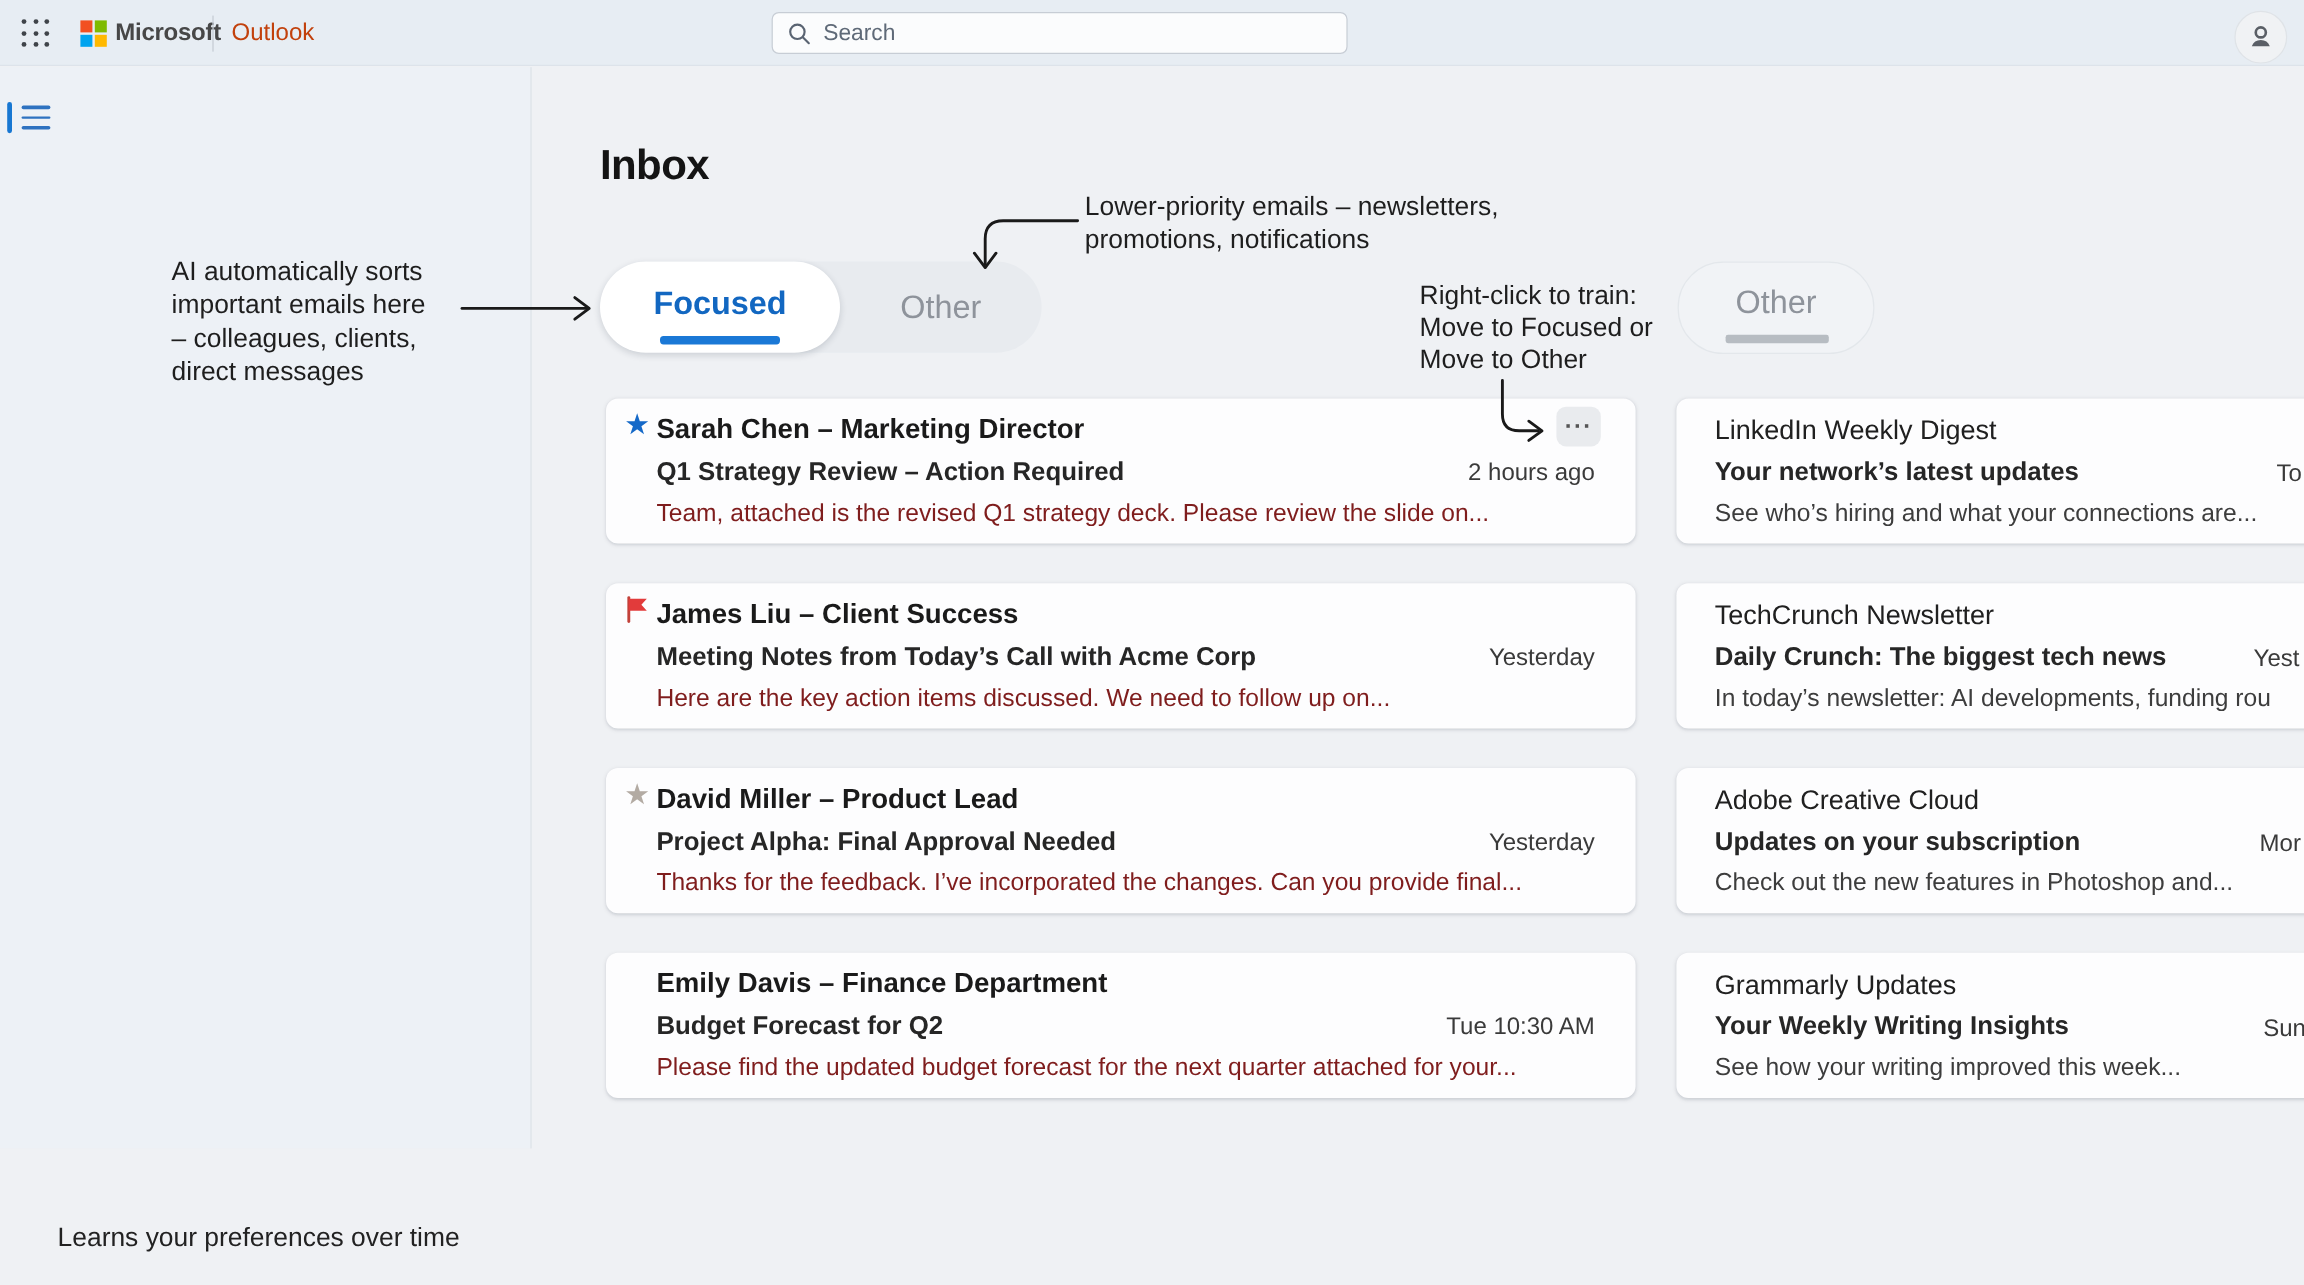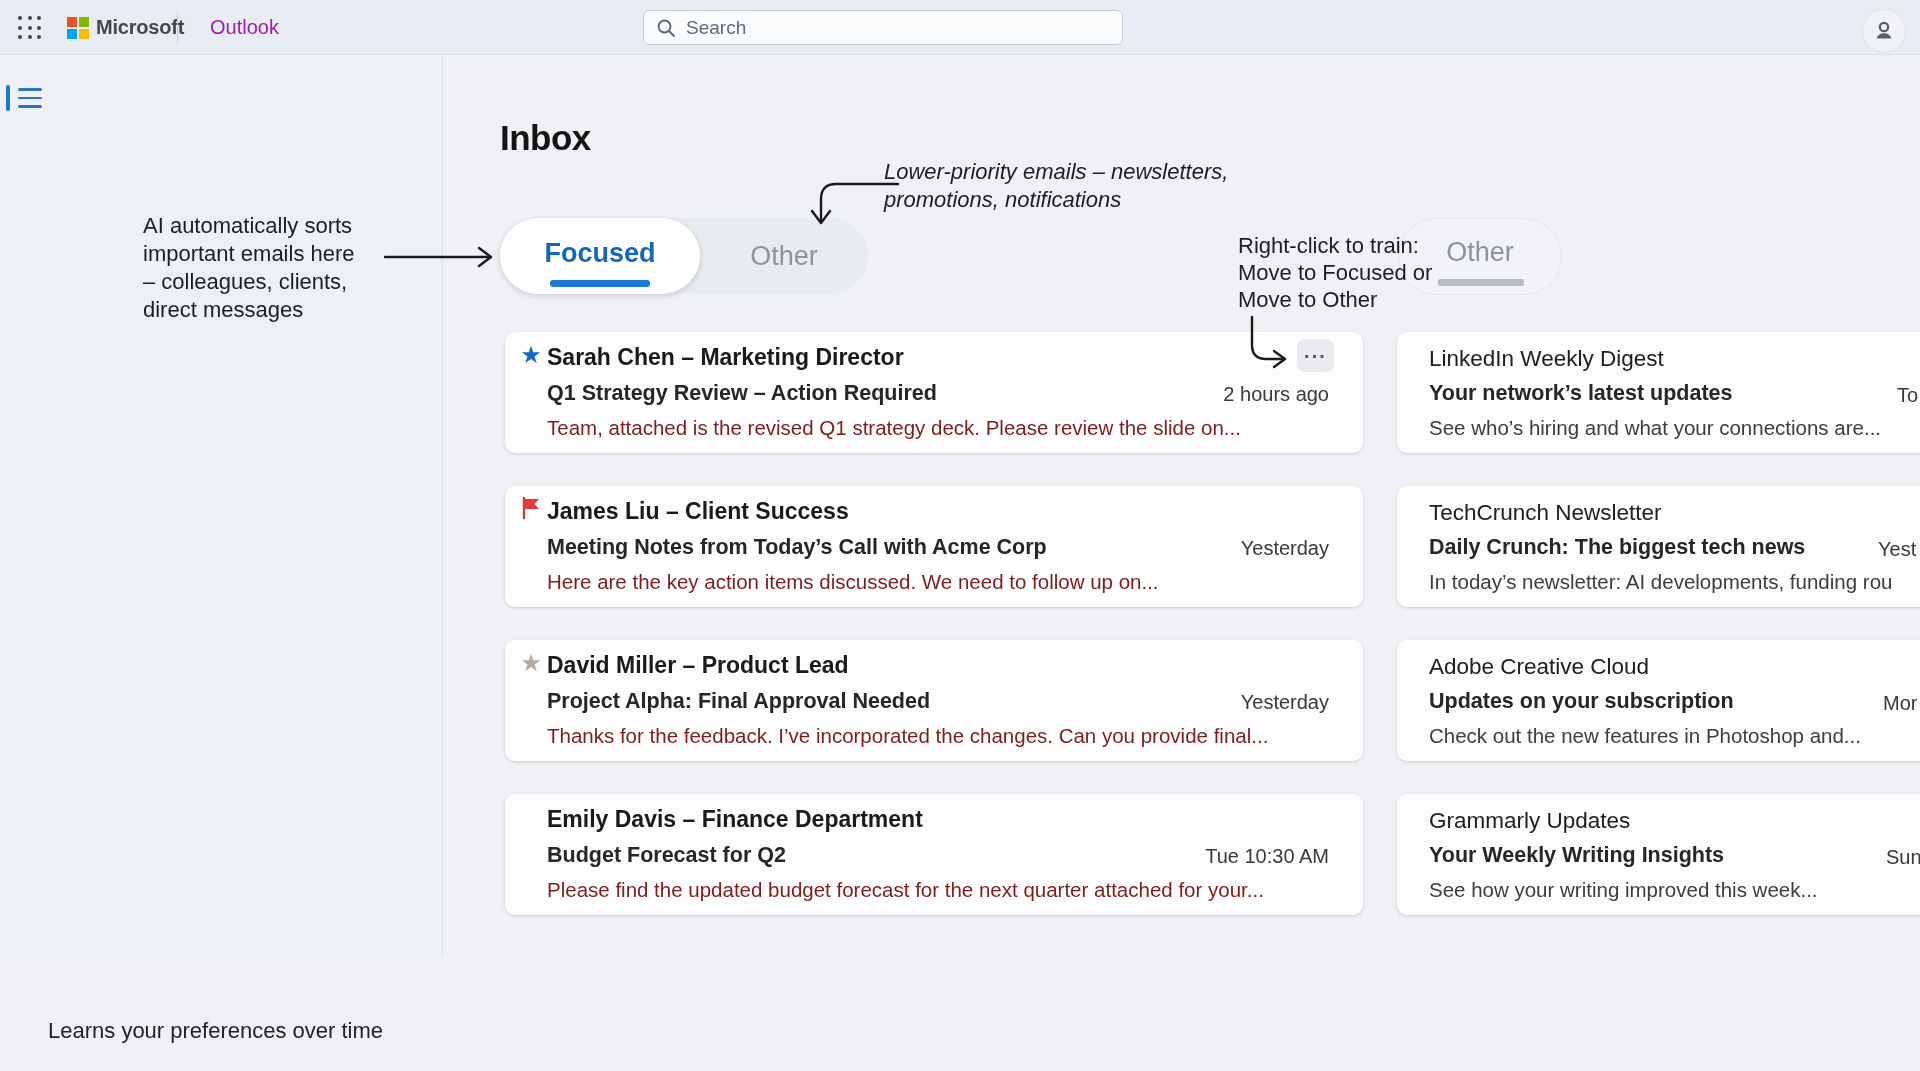--- a/index.html
+++ b/index.html
@@ -24,21 +24,21 @@
   .waffle span { width:4px; height:4px; border-radius:50%; background:#3f4449; }
   .mslogo { position:absolute; left:67px; top:17px; width:22px; height:22px;
     display:grid; grid-template-columns:10px 10px; grid-template-rows:10px 10px; gap:2px; }
   .mslogo i { display:block; }
   .mslogo i:nth-child(1){ background:#f25022; }
   .mslogo i:nth-child(2){ background:#7fba00; }
   .mslogo i:nth-child(3){ background:#00a4ef; }
   .mslogo i:nth-child(4){ background:#ffb900; }
   .brandname { position:absolute; left:96px; top:16px; font-size:20px; font-weight:700; color:#474747; letter-spacing:-0.2px; }
   .topdiv { position:absolute; left:177px; top:13px; width:1px; height:30px; background:#c3cad2; }
-  .appname { position:absolute; left:210px; top:16px; font-size:20px; font-weight:400; color:#a21caf; }
+  .appname { position:absolute; left:193px; top:16px; font-size:20px; font-weight:400; color:#c2410c; }
   .searchbox {
     position:absolute; left:643px; top:10px; width:480px; height:35px;
     background:#fbfcfd; border:1px solid #c7cdd5; border-radius:6px;
     display:flex; align-items:center; padding:0 12px; gap:10px;
   }
   .searchbox input {
     border:none; outline:none; background:transparent; flex:1;
     font-family:"Liberation Sans", sans-serif; font-size:19px; color:#333;
   }
   .searchbox input::placeholder { color:#5f6a78; opacity:1; }
@@ -254,30 +254,30 @@
   <div>AI automatically sorts</div>
   <div>important emails here</div>
   <div>– colleagues, clients,</div>
   <div>direct messages</div>
 </div>
 <svg class="note-arrow" style="left:383px; top:243px;" width="120" height="28" viewBox="0 0 120 28">
   <path d="M2 14 H106"></path>
   <path d="M96 5 L108 14 L96 23"></path>
 </svg>
 
-<div class="note" style="left:884px; top:158px;font-style:italic;">
+<div class="note" style="left:904px; top:158px;">
   <div>Lower-priority emails – newsletters,</div>
   <div>promotions, notifications</div>
 </div>
 <svg class="note-arrow" style="left:806px; top:172px;" width="96" height="64" viewBox="0 0 96 64">
   <path d="M92 12 H30 Q15 12 15 27 V48"></path>
   <path d="M6 39 L15 51 L24 39"></path>
 </svg>
 
-<div class="note" style="left:1238px; top:232px; line-height:27px;">
+<div class="note" style="left:1183px; top:232px; line-height:27px;">
   <div>Right-click to train:</div>
   <div>Move to Focused or</div>
   <div>Move to Other</div>
 </div>
 <svg class="note-arrow" style="left:1240px; top:315px;" width="60" height="58" viewBox="0 0 60 58">
   <path d="M12 2 V30 Q12 44 26 44 H42"></path>
   <path d="M34 36 L45 44 L34 52"></path>
 </svg>
 
 </body></html>

